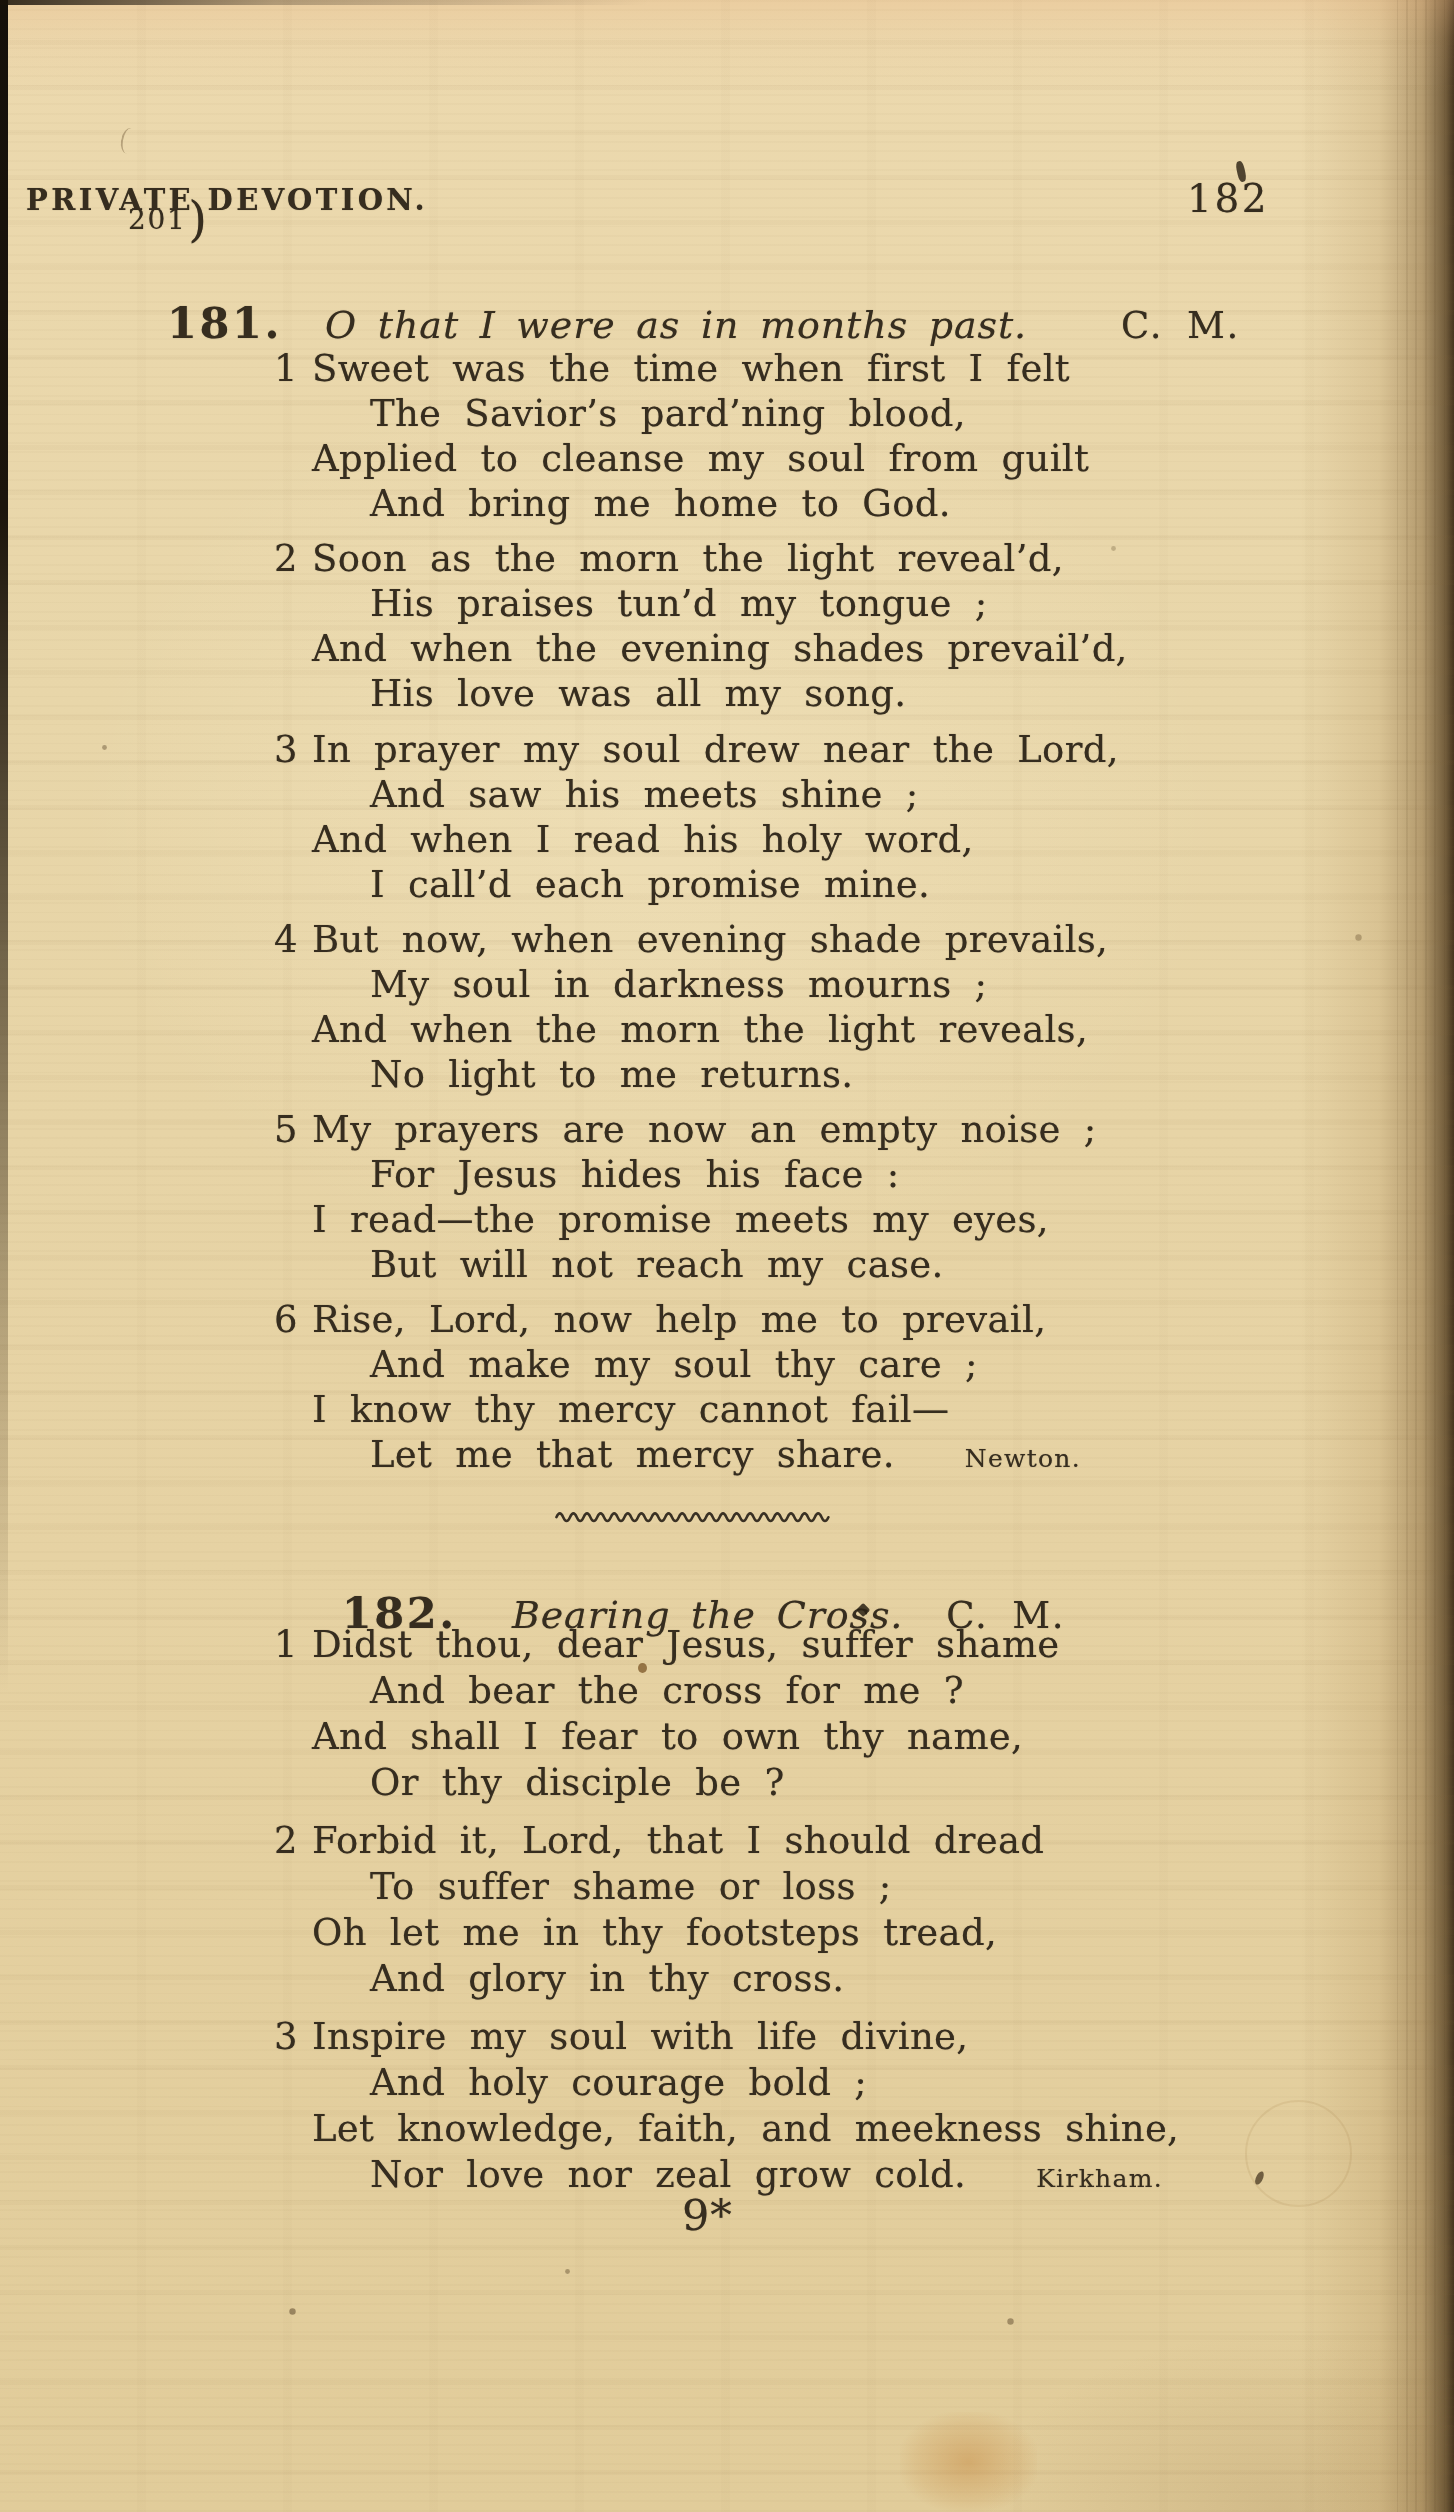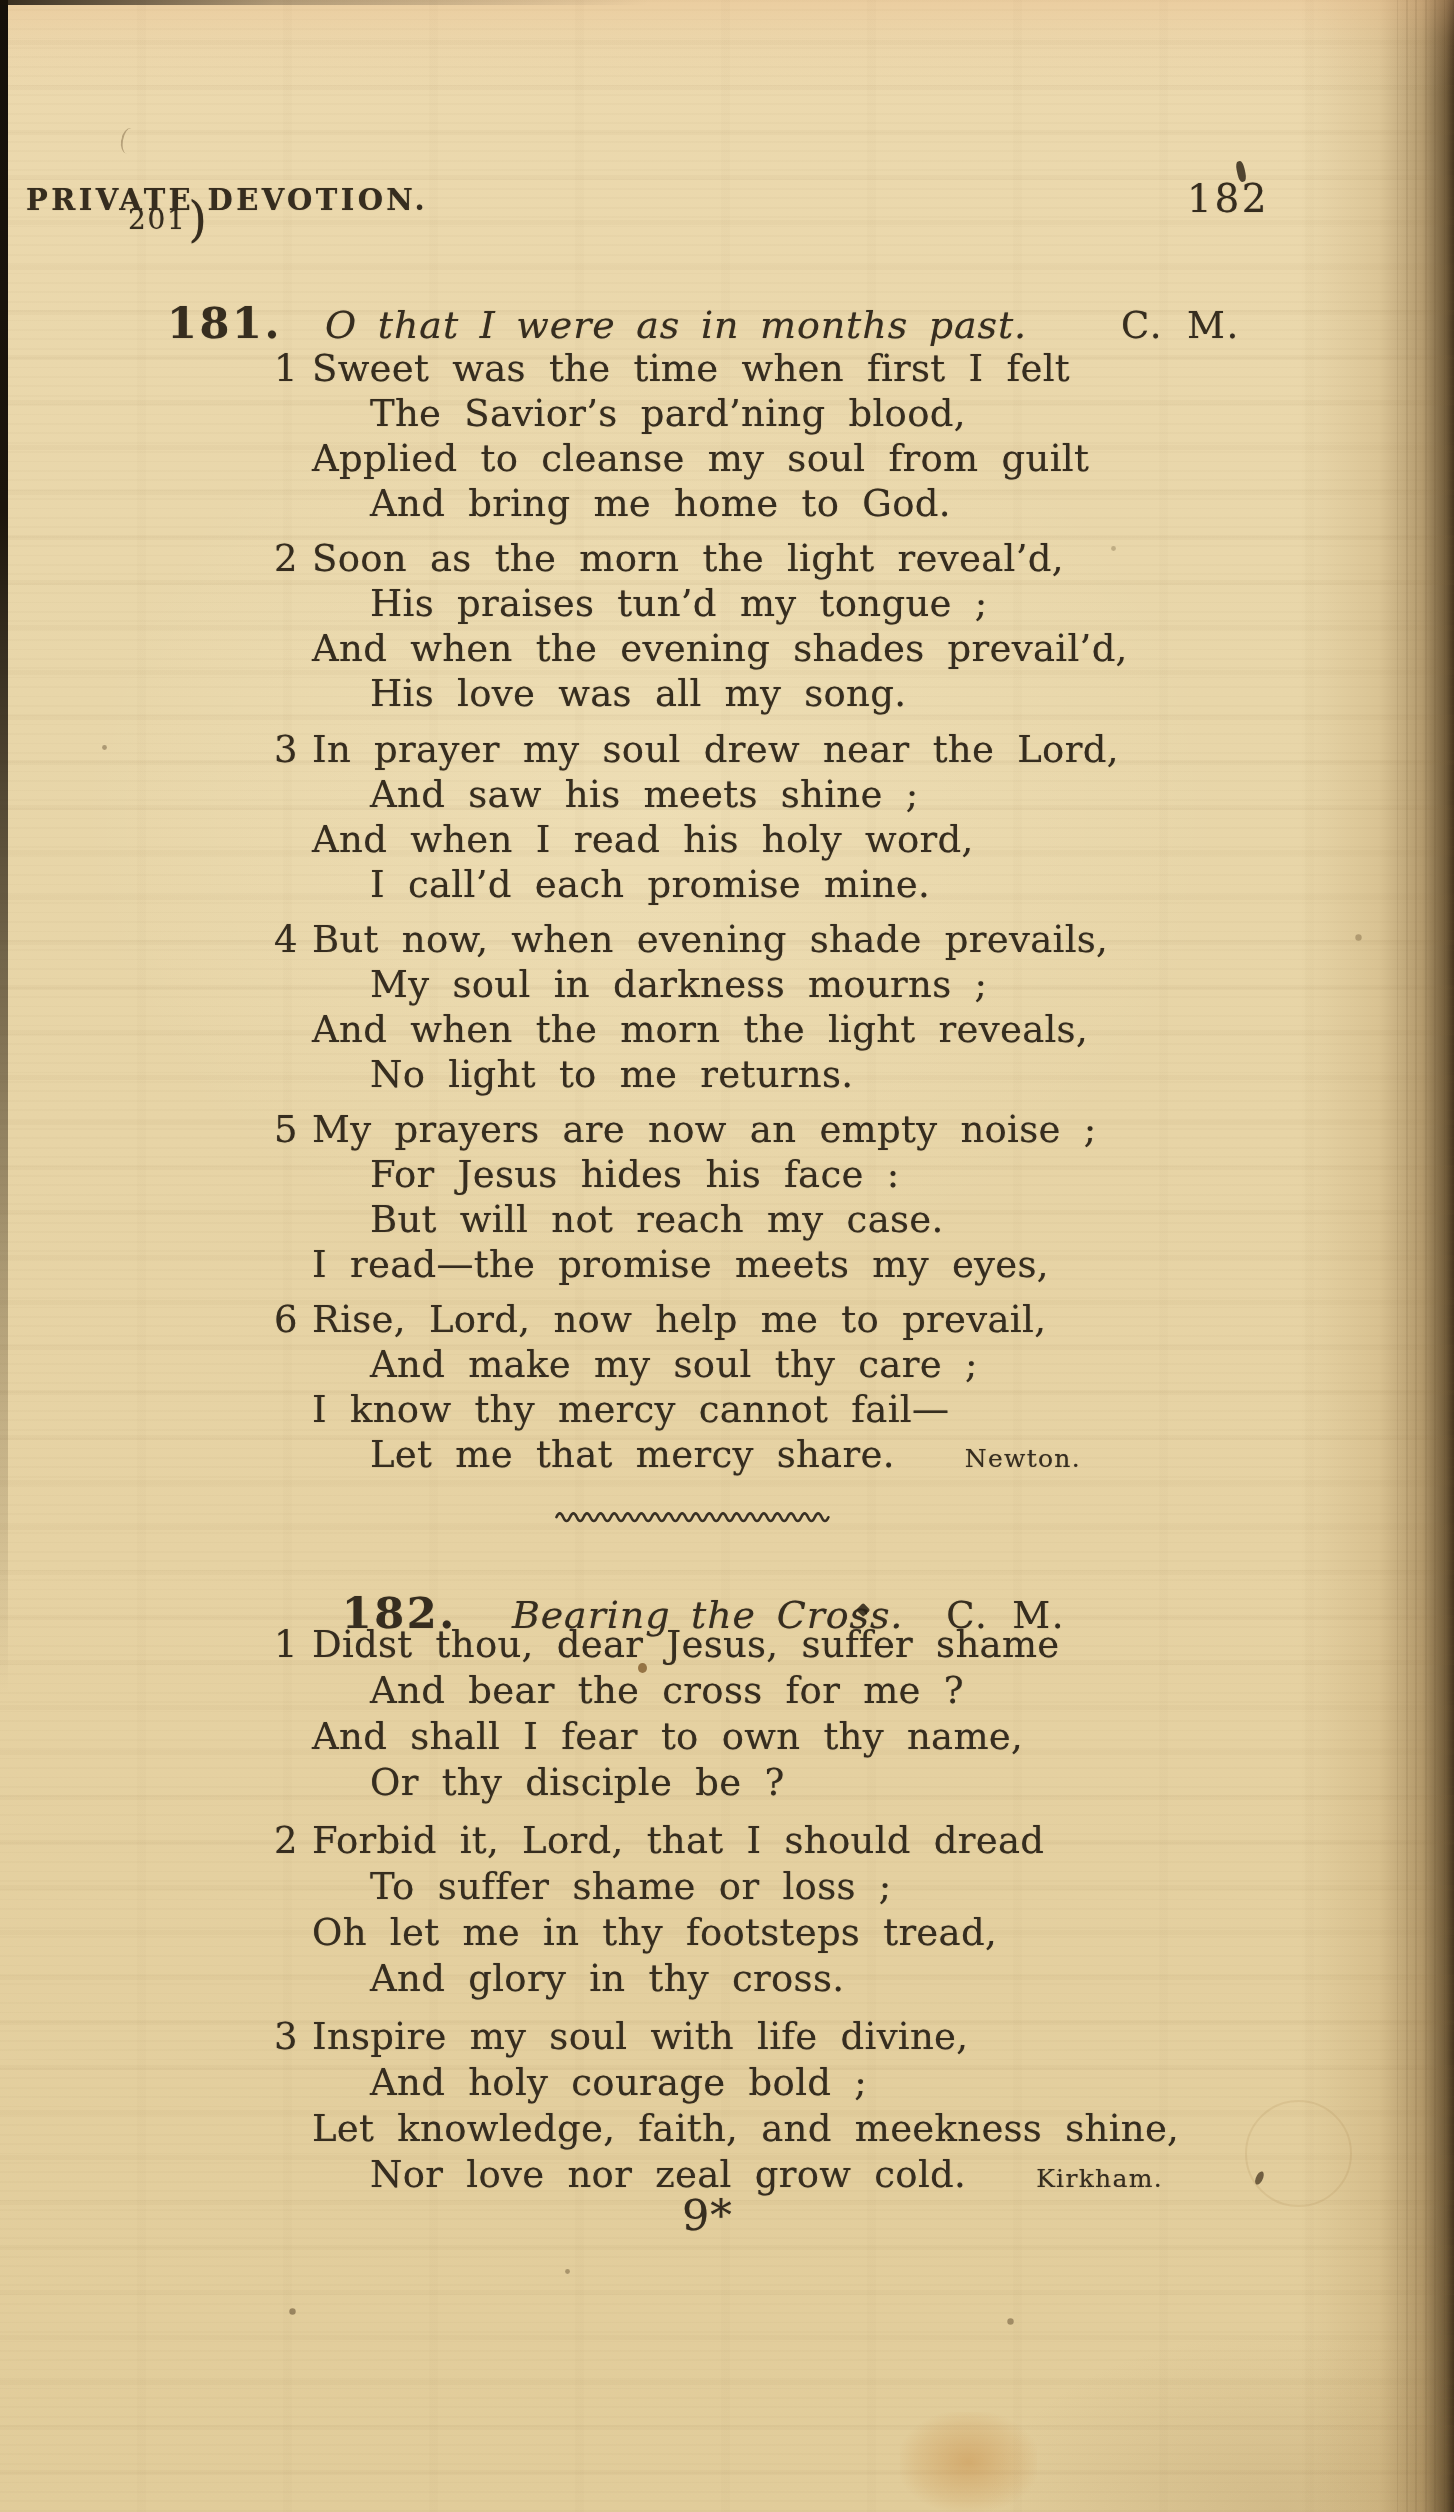--- a/index.html
+++ b/index.html
@@ -146,22 +146,22 @@
       <span class="vnum">4</span>
       <div class="vline">But now, when evening shade prevails,</div>
       <div class="vline indent">My soul in darkness mourns ;</div>
       <div class="vline">And when the morn the light reveals,</div>
       <div class="vline indent">No light to me returns.</div>
     </div>
     <div class="verse">
       <span class="vnum">5</span>
       <div class="vline">My prayers are now an empty noise ;</div>
       <div class="vline indent">For Jesus hides his face :</div>
+      <div class="vline">I read—the promise meets my eyes,</div>
       <div class="vline indent">But will not reach my case.</div>
-      <div class="vline">I read—the promise meets my eyes,</div>
     </div>
     <div class="verse">
       <span class="vnum">6</span>
       <div class="vline">Rise, Lord, now help me to prevail,</div>
       <div class="vline indent">And make my soul thy care ;</div>
       <div class="vline">I know thy mercy cannot fail—</div>
       <div class="vline indent"><span>Let me that mercy share.</span><span class="attrib">Newton.</span></div>
     </div>
   </div>
 

